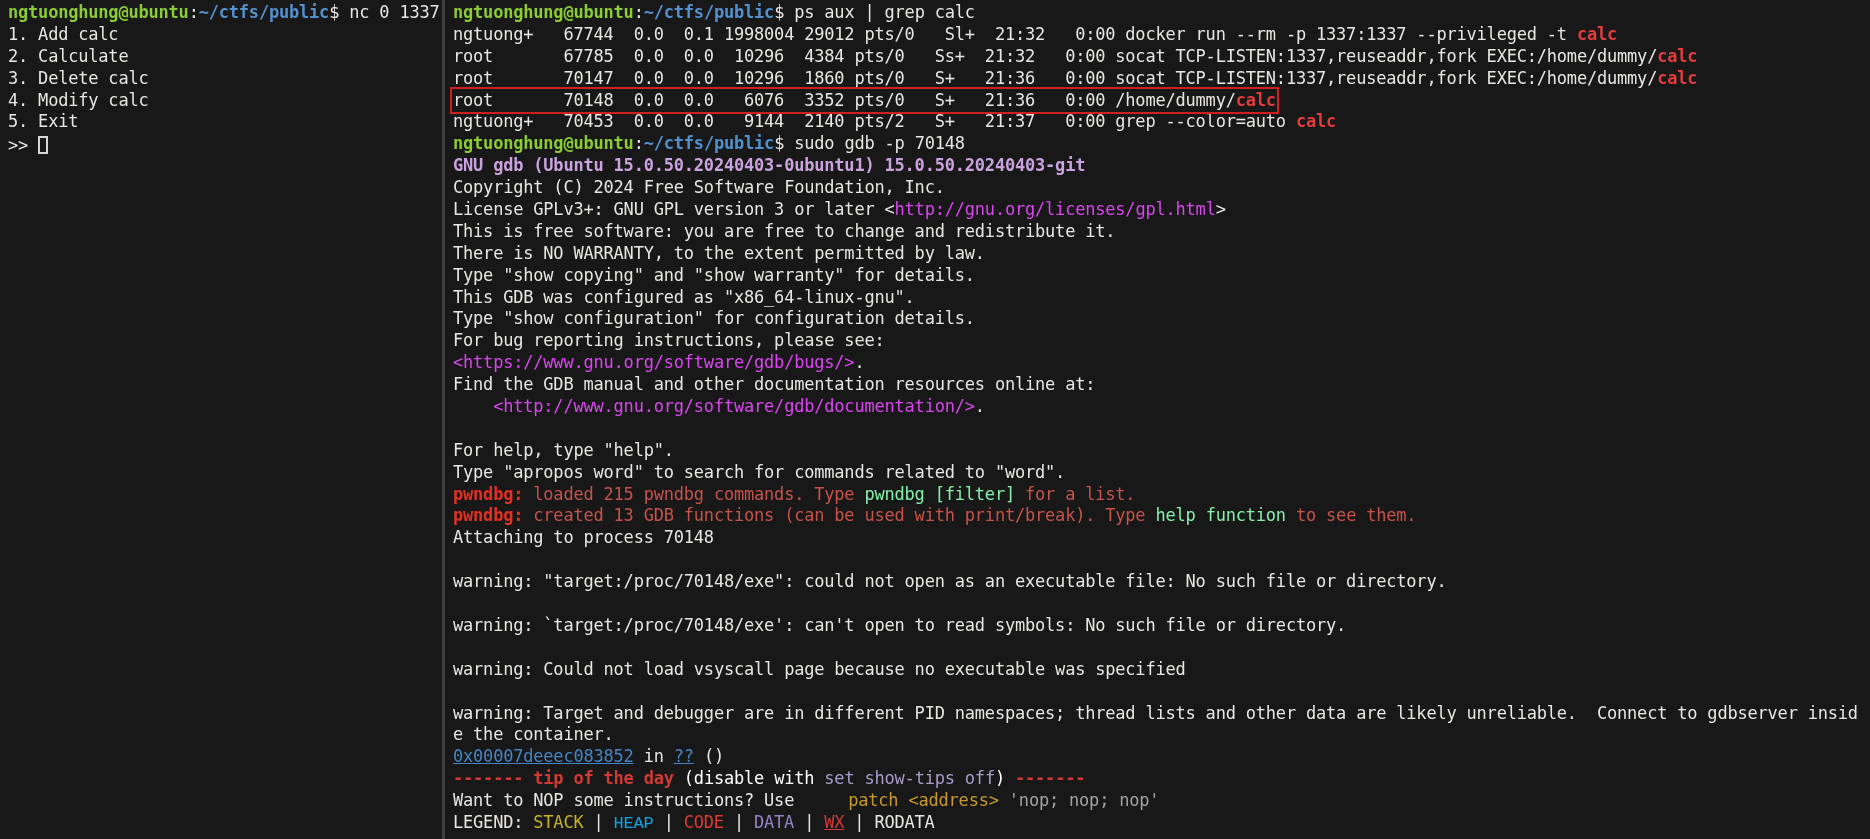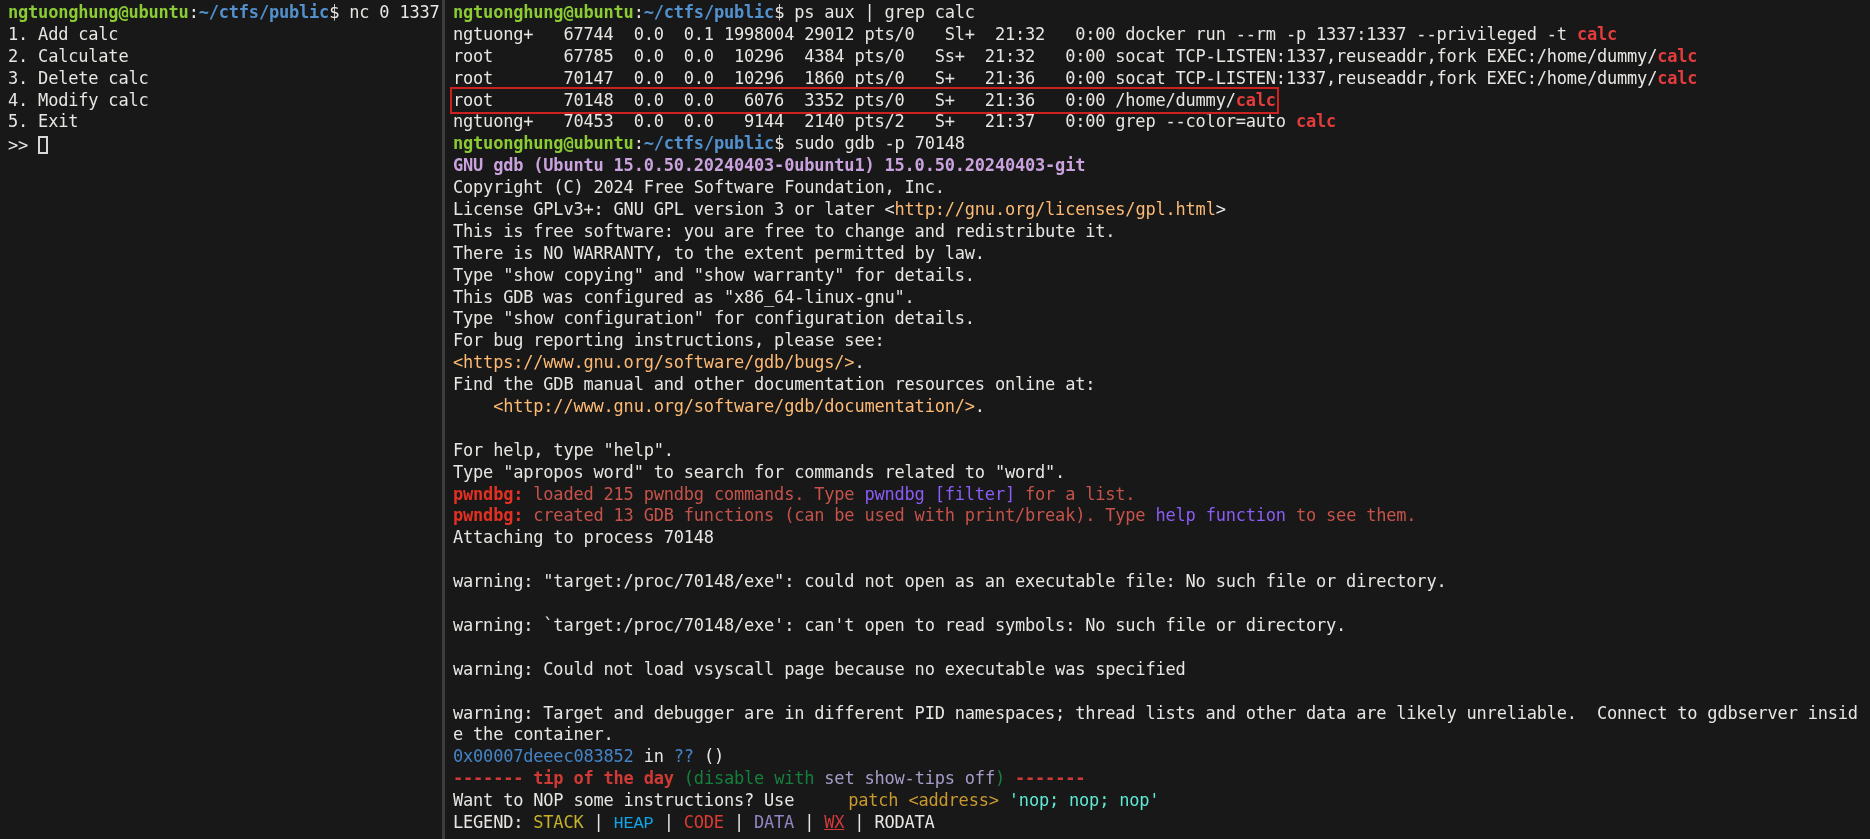--- a/index.html
+++ b/index.html
@@ -14,30 +14,30 @@
   .pane-left{flex:0 0 434px;width:434px;padding-left:8px;border-right:3px solid #3d3d3d;}
   .pane-right{flex:1 1 auto;padding-left:8px;}
   .line{height:21.9px;}
   .boxed{width:fit-content;outline:2px solid #cf2020;outline-offset:1px;}
   
   .s-p  {color:#e8e6e3;}
   .s-pg {color:#8bcb33;font-weight:bold;}
   .s-pb {color:#5291cd;font-weight:bold;}
   .s-rc {color:#e23c3c;font-weight:bold;}
   .s-vp {color:#c9a2de;font-weight:bold;}
-  .s-lk {color:#fdba74;}
+  .s-lk {color:#d946ef;}
   .s-pl {color:#e33022;font-weight:bold;}
   .s-pr {color:#c6534b;}
-  .s-pp {color:#8b5cf6;}
-  .s-bl {color:#4584c6;}
+  .s-pp {color:#86efac;}
+  .s-bl {color:#4584c6;text-decoration:underline;}
   .s-td {color:#d03a35;font-weight:bold;}
-  .s-gy {color:#15803d;}
+  .s-gy {color:#ffffff;}
   .s-lv {color:#a79cc8;}
   .s-y1 {color:#c9992e;margin-left:44px;}
-  .s-y2 {color:#5eead4;}
+  .s-y2 {color:#a3a3a3;}
   .s-lgY{color:#c6b229;}
   .s-lgB{color:#0ea5e9;font-family:Liberation Mono, monospace;}
   .s-lgR{color:#dc3b33;}
   .s-lgP{color:#9384c4;}
   .s-lgW{color:#d03a3a;font-weight:normal;text-decoration:underline;}
   .cursor{
     display:inline-block;width:10px;height:18px;box-sizing:border-box;
     border:2px solid #d8d8d8;transform:translateY(3px);
   }
 </style>

